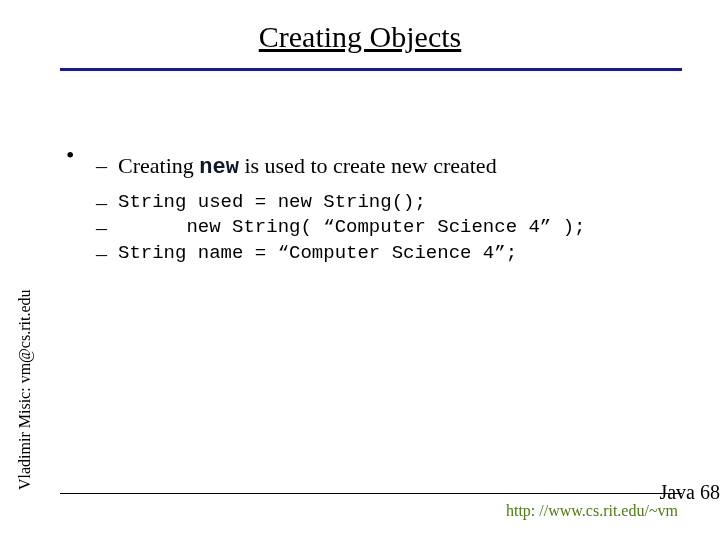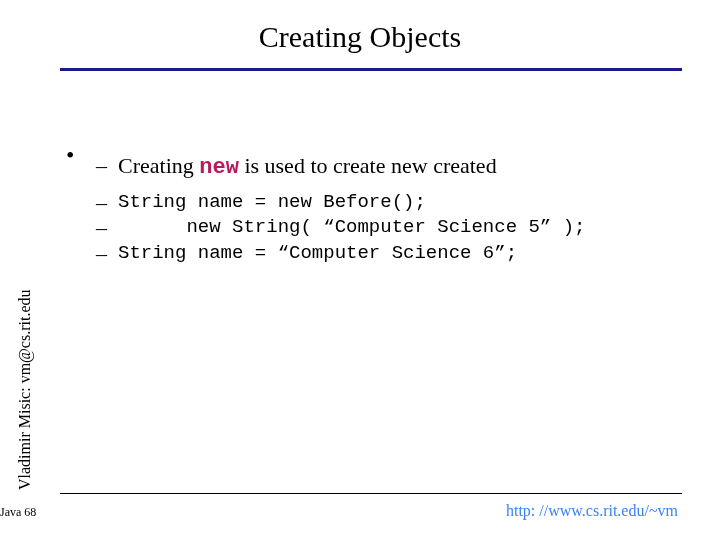--- a/index.html
+++ b/index.html
@@ -1,33 +1,33 @@
 <!DOCTYPE html>
 <html><head>
 <meta charset="utf-8">
 <style>
   * { margin: 0; padding: 0; box-sizing: border-box; }
   html, body { width: 720px; height: 540px; background: #fff; font-family: "Times New Roman", Times, serif; color: #000; }
-  .slide { position: relative; width: 720px; height: 540px; }
+  .slide { position: relative; width: 720px; height: 540px; text-decoration: underline; }
   .title { text-align: center; font-size: 30px; padding-top: 20px; padding-bottom: 14px; }
   .rule { margin: 0 38px 0 60px; border: none; border-top: 3px solid #1a1a8a; }
   .content { position: absolute; left: 88px; top: 140px; right: 48px; }
   .bullet1 { font-size: 24px; line-height: 1.25; }
   .bullet1 .dot { position: absolute; left: -22px; }
   .bullet1-inner { position: relative; }
   .bullet2 { font-size: 22px; margin-left: 30px; margin-top: 12px; position: relative; line-height: 1.25; }
   .bullet2 .dash { position: absolute; left: -22px; }
-  .code-keyword { font-family: "Courier New", Courier, monospace; color: #be185d; font-weight: bold; }
+  .code-keyword { font-family: "Courier New", Courier, monospace; color: #0f172a; font-weight: bold; }
   .codeblock { font-family: "Courier New", Courier, monospace; font-size: 19px; margin-left: 30px; margin-top: 8px; line-height: 1.35; }
   .code-line { position: relative; white-space: pre; }
   .code-line .dash { position: absolute; left: -22px; font-family: "Times New Roman", Times, serif; font-size: 22px; top: -2px; }
   .sidetext { position: absolute; left: 16px; top: 490px; transform: rotate(-90deg); transform-origin: left top; font-size: 16px; white-space: nowrap; }
   .footer-rule { position: absolute; left: 60px; right: 38px; bottom: 46px; border: none; border-top: 1.5px solid #000; }
-  .footer-center { position: absolute; bottom: 20px; width: 100%; text-align: left; font-size: 12px; }
-  .footer-right { position: absolute; bottom: 20px; right: 42px; font-size: 16px; color: #3b82f6; }
+  .footer-center { position: absolute; bottom: 36px; width: 100%; text-align: right; font-size: 20px; }
+  .footer-right { position: absolute; bottom: 20px; right: 42px; font-size: 16px; color: #4d7c0f; }
 </style>
 </head>
 <body>
 
 <div class="slide">
 
   <div class="title">Creating Objects</div>
   <hr class="rule">
 
   <div class="content">
@@ -37,24 +37,24 @@
         <span class="dot">•</span>
       </div>
     </div>
 
     <div class="bullet2">
       <span class="dash">–</span>
       <span>Creating </span><span class="code-keyword">new</span><span> is used to create new created</span>
     </div>
 
     <div class="codeblock">
-      <div class="code-line"><span class="dash">–</span><span>String name = new Before();</span></div>
+      <div class="code-line"><span class="dash">–</span><span>String used = new String();</span></div>
       <div class="code-line"><span class="dash">–</span></div>
-      <div class="code-line"><span>      new String( “Computer Science 5” );</span></div>
-      <div class="code-line"><span class="dash">–</span><span>String name = “Computer Science 6”;</span></div>
+      <div class="code-line"><span>      new String( “Computer Science 4” );</span></div>
+      <div class="code-line"><span class="dash">–</span><span>String name = “Computer Science 4”;</span></div>
     </div>
 
   </div>
 
   <div class="sidetext">Vladimir Misic: vm@cs.rit.edu</div>
 
   <hr class="footer-rule">
   <div class="footer-center">Java 68</div>
   <div class="footer-right">http: //www.cs.rit.edu/~vm</div>
 

